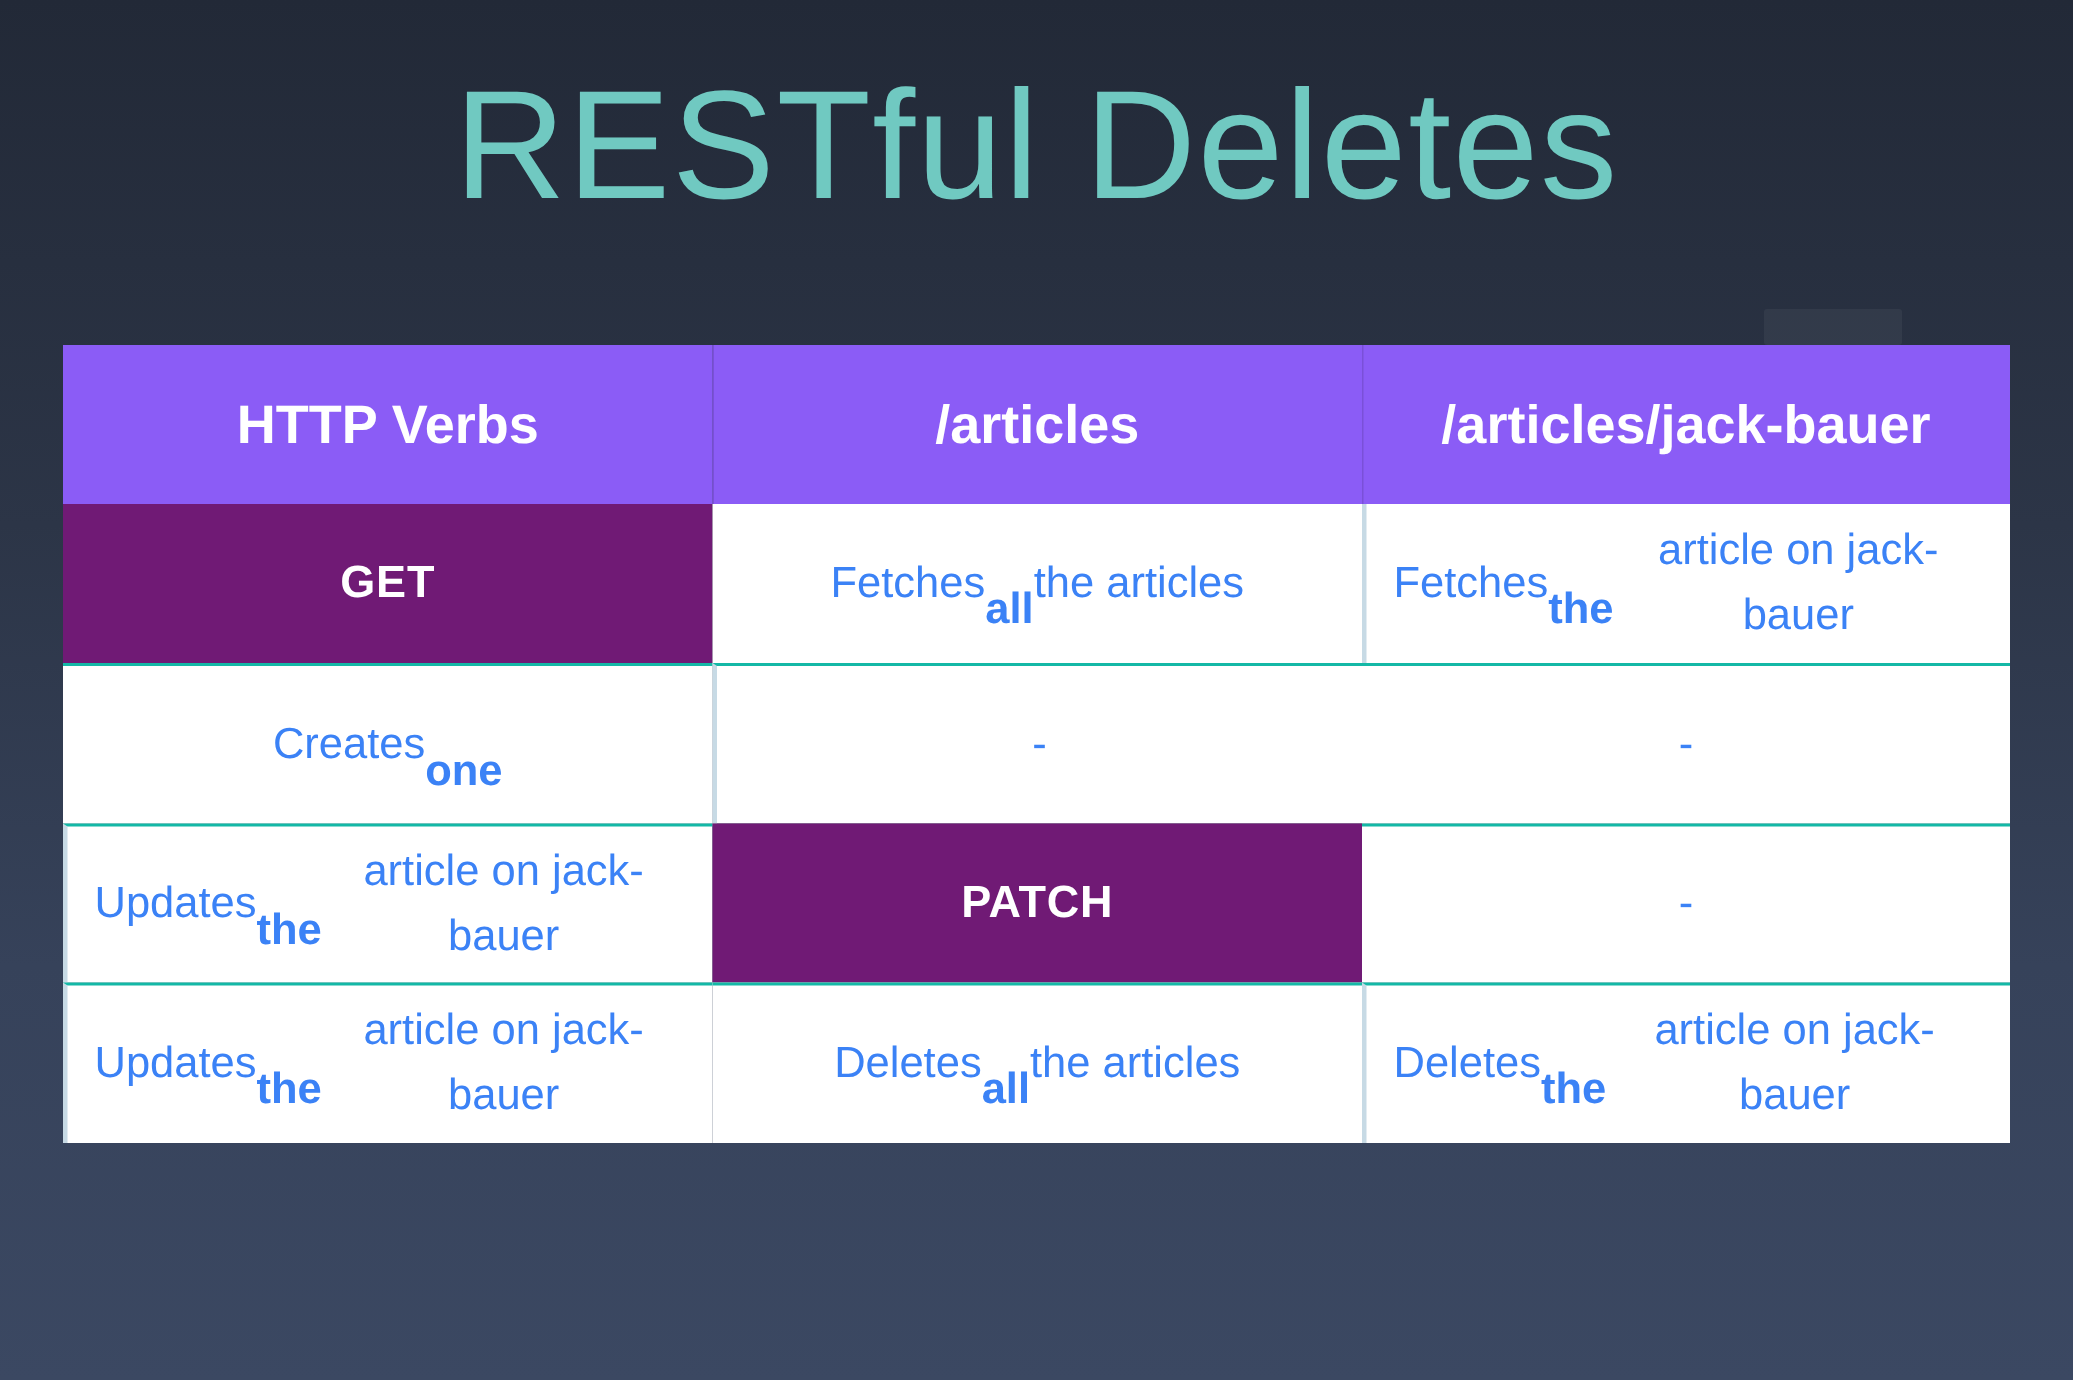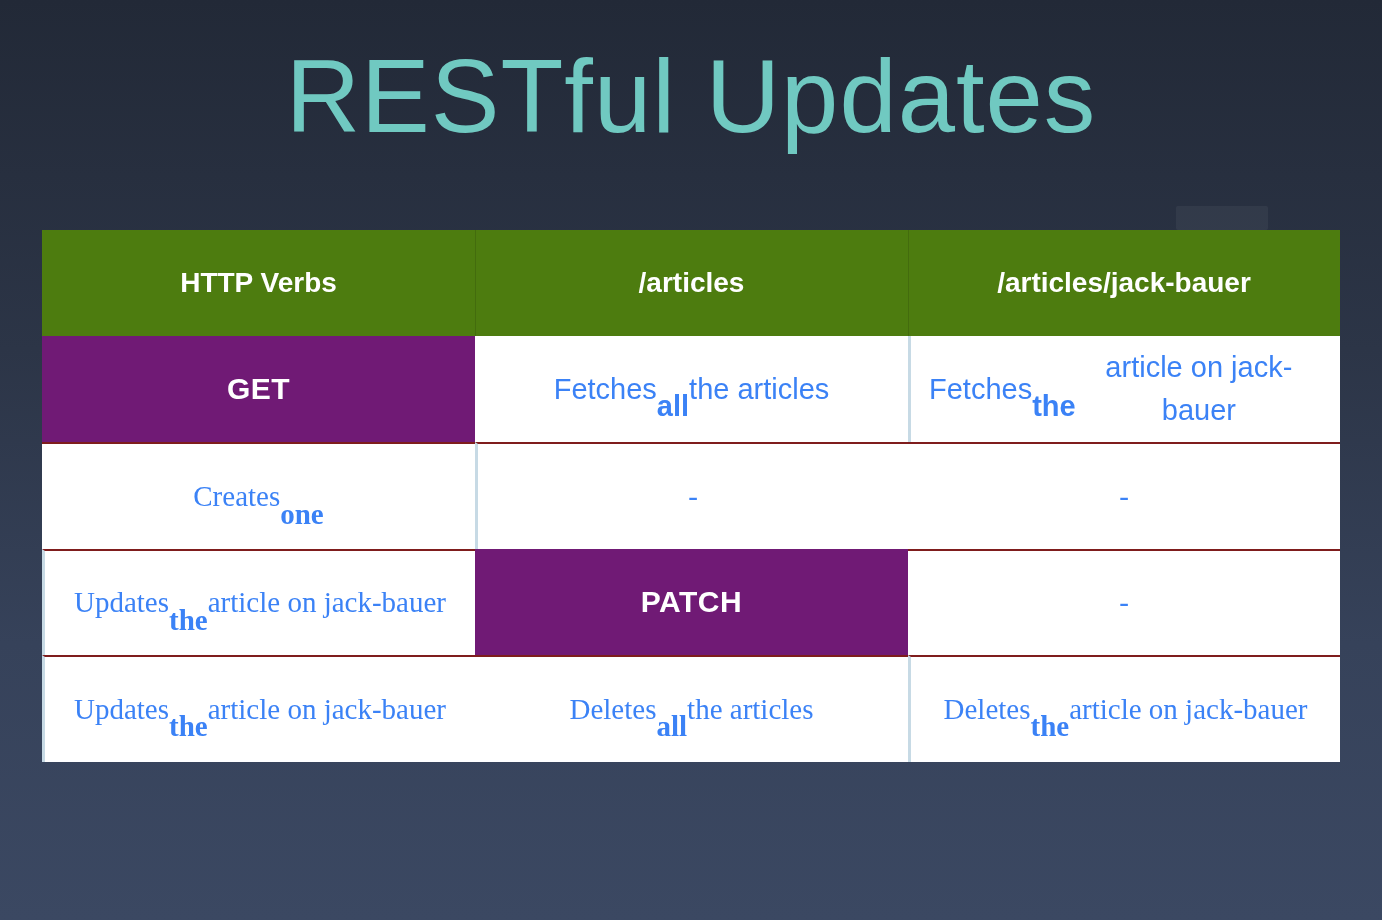--- a/index.html
+++ b/index.html
@@ -43,48 +43,48 @@
     grid-template-columns: 433px 433px 432px;
     grid-template-rows: 106px repeat(5, 1fr);
   }
   .cell {
     display: flex;
     align-items: center;
     justify-content: center;
     text-align: center;
   }
   .hdr {
-    background: #4d7c0f;
+    background: #8b5cf6;
     color: #ffffff;
     font-weight: bold;
-    font-size: 28px;
+    font-size: 36px;
   }
   .hdr + .hdr { box-shadow: inset 1px 0 0 rgba(0,0,0,0.12); }
   .verb {
     background: #701a75;
     color: #ffffff;
     font-weight: bold;
     font-size: 30px;
     letter-spacing: 0.5px;
   }
   .desc {
     background: #ffffff;
     color: #3b82f6;
     font-size: 29px;
     line-height: 43px;
     padding: 4px 18px;
   }
   .desc.col3 { border-left: 3px solid #c7dae5; }
-  .desc.rsep { border-top: 2px solid #7f1d1d; font-family: Liberation Serif, serif; }
+  .desc.rsep { border-top: 2px solid #14b8a6; }
   .desc b { font-weight: bold; margin-top: 35px; }
 </style>
 </head>
 <body>
 
-<h1 class="slide-title">RESTful Updates</h1>
+<h1 class="slide-title">RESTful Deletes</h1>
 
 <div class="highlight-artifact"></div>
 
 <div class="routes-table">
 
   <div class="cell hdr">HTTP Verbs</div>
   <div class="cell hdr">/articles</div>
   <div class="cell hdr">/articles/jack-bauer</div>
 
   <div class="cell verb">GET</div>

